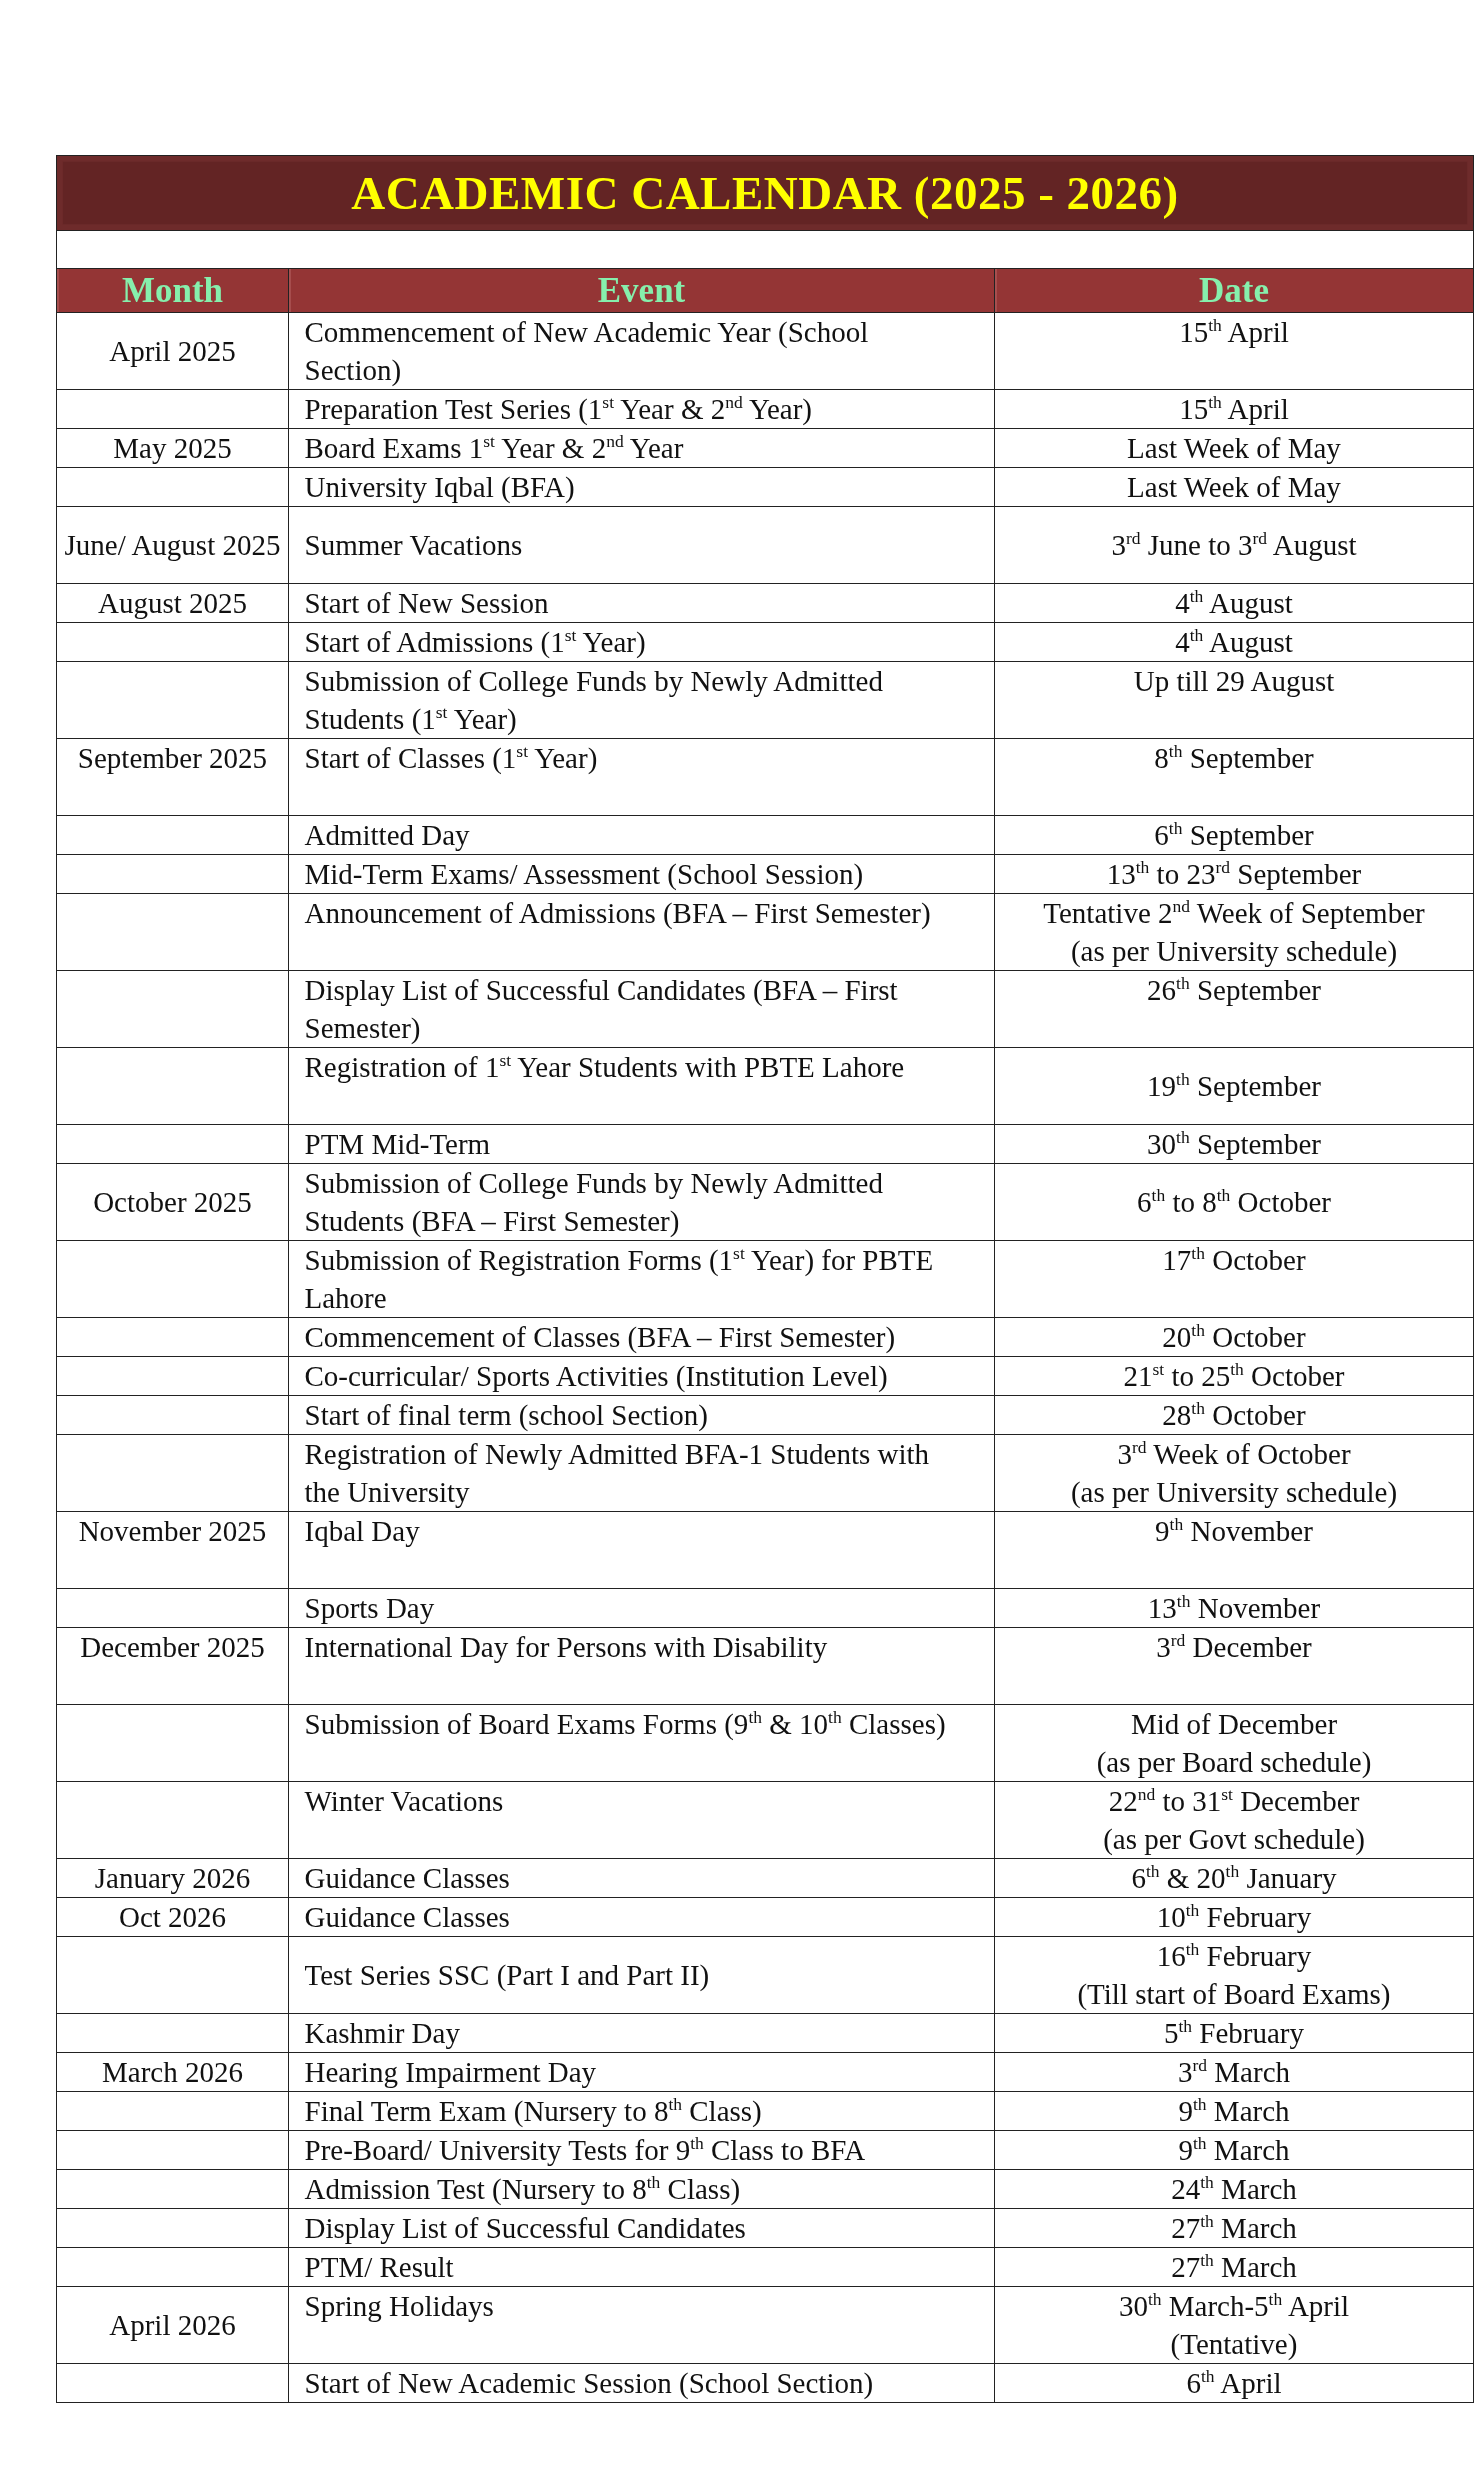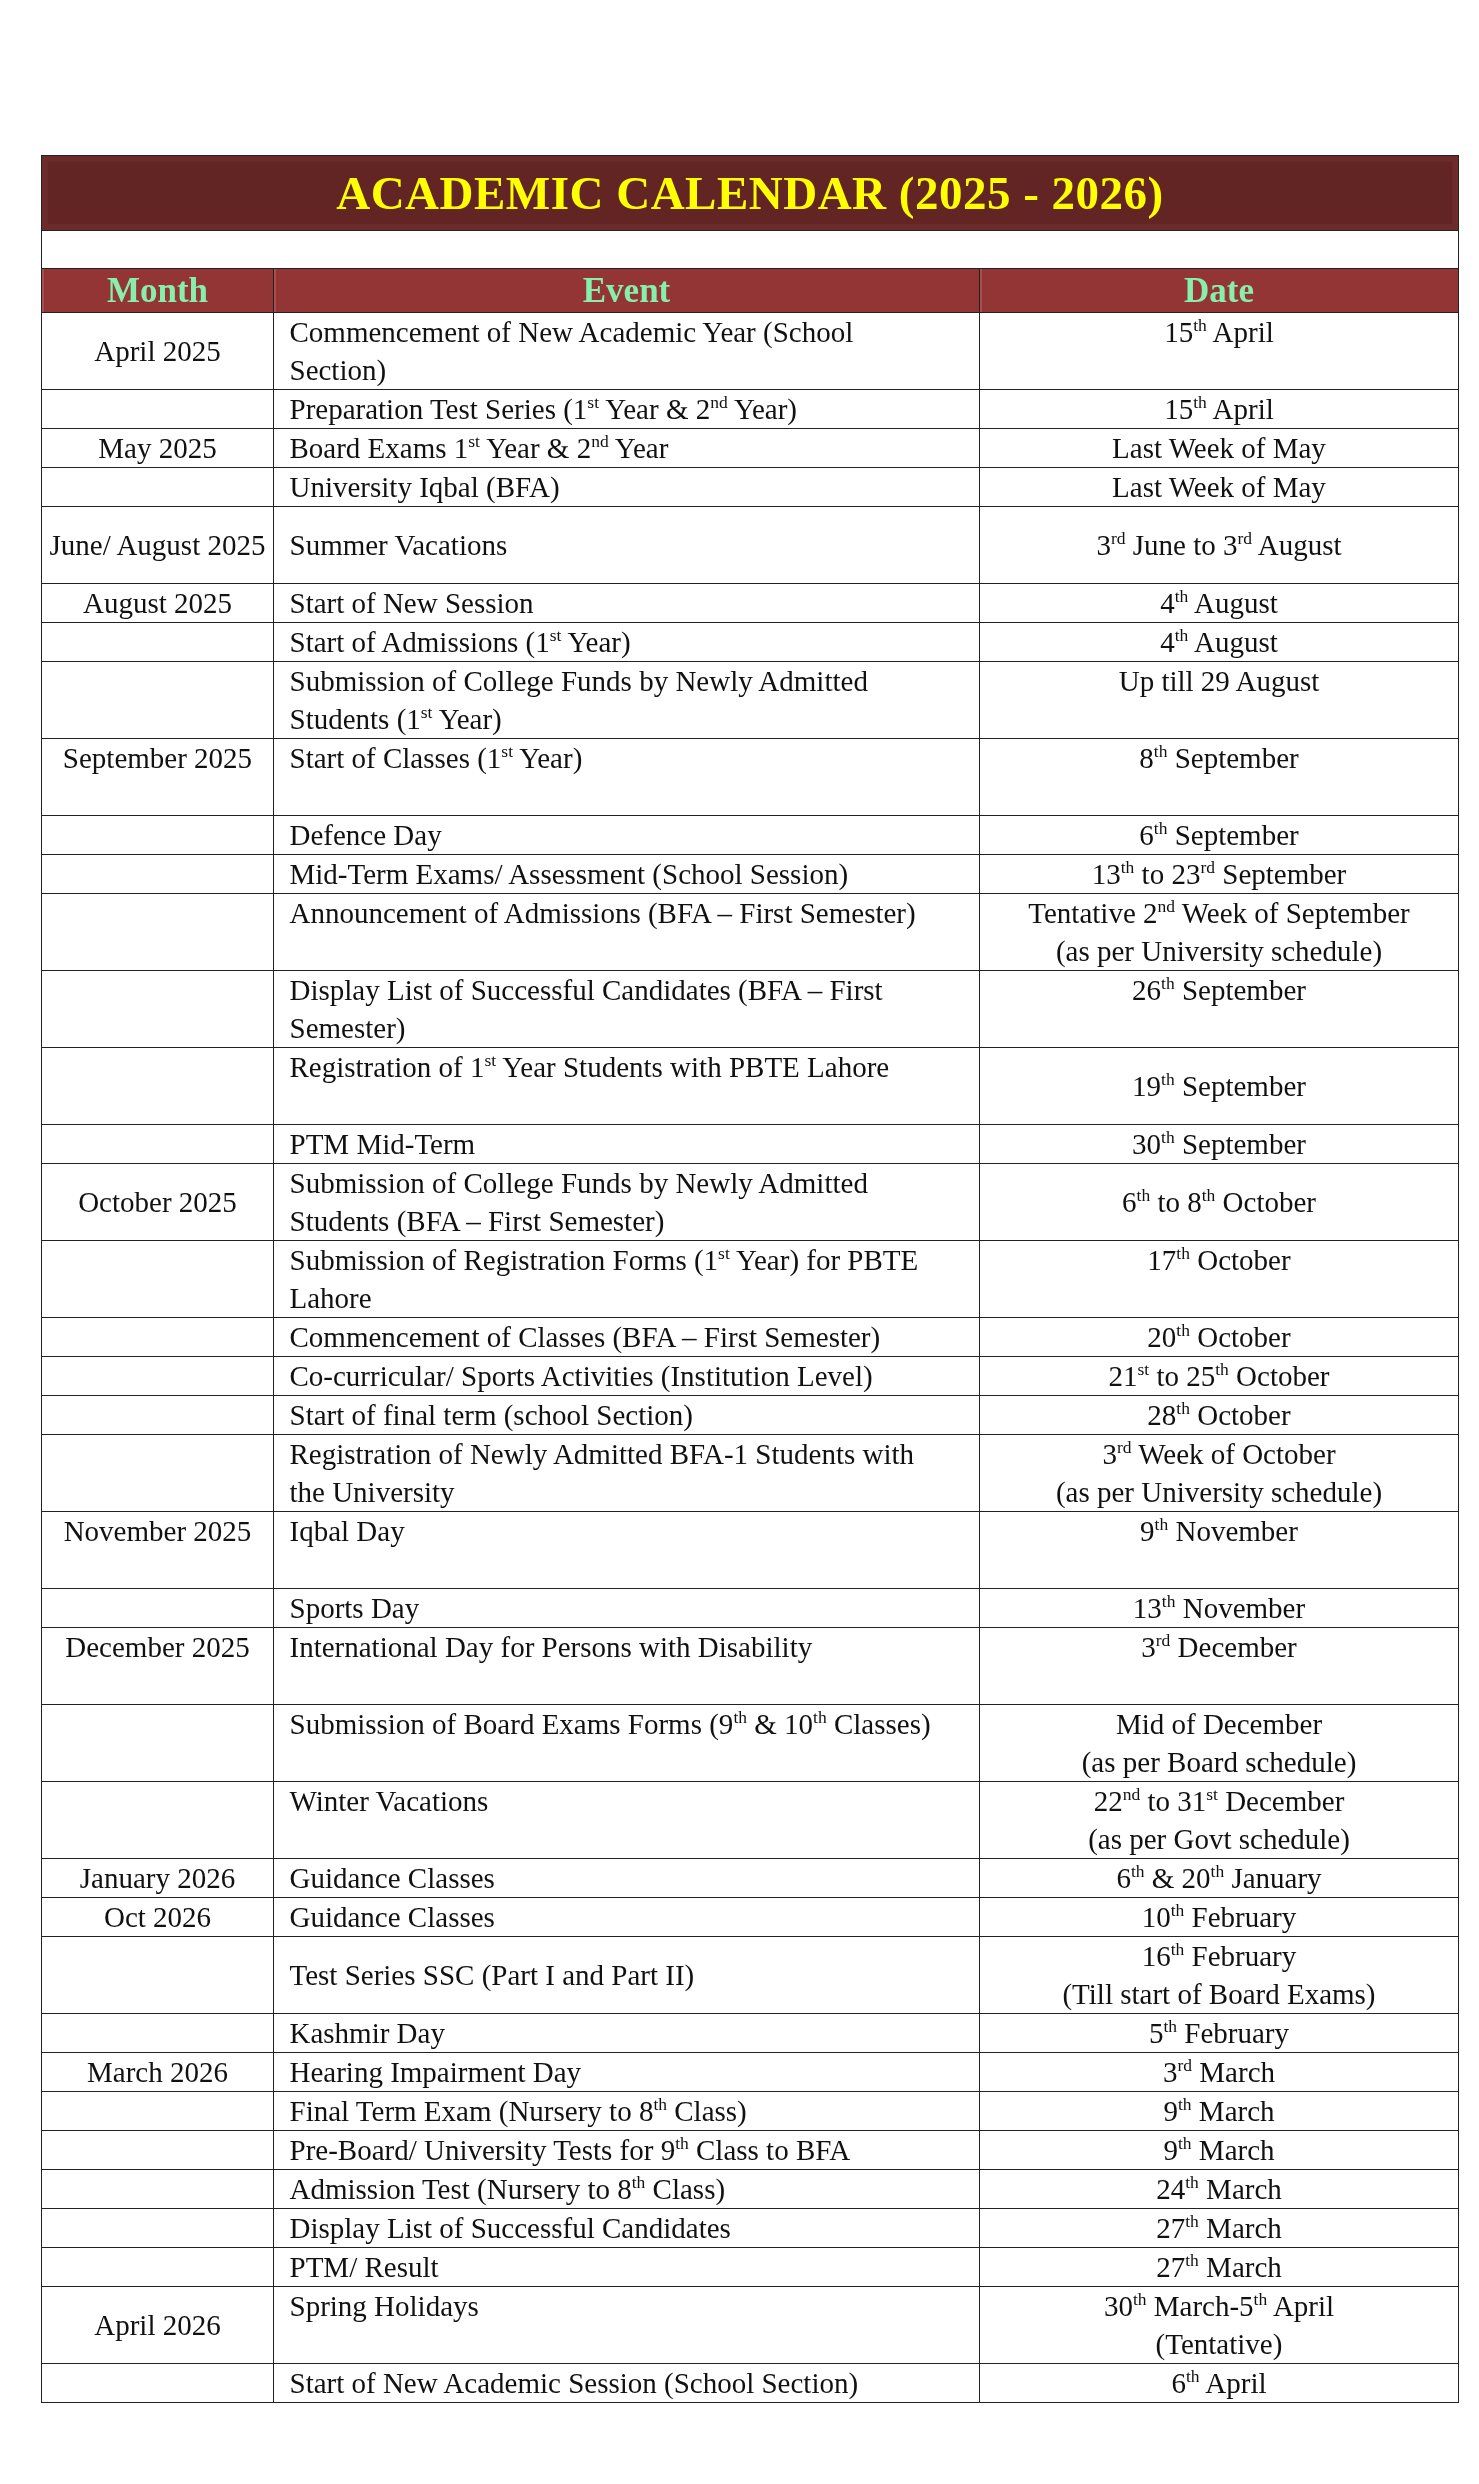--- a/index.html
+++ b/index.html
@@ -1,17 +1,17 @@
 <!DOCTYPE html>
 <html><head>
 <meta charset="utf-8">
 <style>
   html,body{margin:0;padding:0;background:#fff;}
   body{width:1480px;height:2484px;position:relative;overflow:hidden;}
-  .page{position:absolute;left:41px;top:155px;width:1418px;}
+  .page{position:absolute;left:56px;top:155px;width:1418px;}
   table{border-collapse:collapse;width:1418px;table-layout:fixed;font-family:"Liberation Serif","DejaVu Serif",serif;color:#111;}
   col.c1{width:232px;} col.c2{width:706px;} col.c3{width:479px;}
   td,th{border:1.9px solid #222;padding:0;vertical-align:top;}
   .title-row td{background:#632424;height:74px;text-align:center;vertical-align:middle;box-shadow:inset 0 0 0 5.8px #6e2b2b;}
   .title{color:#ffff00;font-weight:bold;font-size:47px;letter-spacing:0.5px;font-family:"Liberation Serif",serif;}
   .blank-row td{height:37px;background:#fff;}
   .head-row th{background:#943535;color:#86efac;font-weight:bold;font-size:35px;height:43px;line-height:43px;text-align:center;vertical-align:middle;box-shadow:inset 15.5px 0 0 -13.6px #a85050;}
   tbody.body td{font-size:29px;line-height:38px;}
   td.month{text-align:center;vertical-align:middle;}
   td.month.top{vertical-align:top;}
@@ -89,21 +89,21 @@
           <td class="event">Submission of College Funds by Newly Admitted Students (1<sup>st</sup> Year)</td>
           <td class="date">Up till 29 August</td>
         </tr>
         <tr class="u2">
           <td class="month top">September 2025</td>
           <td class="event">Start of Classes (1<sup>st</sup> Year)</td>
           <td class="date">8<sup>th</sup> September</td>
         </tr>
         <tr class="u1">
           <td class="month"></td>
-          <td class="event">Defence Day</td>
+          <td class="event">Admitted Day</td>
           <td class="date">6<sup>th</sup> September</td>
         </tr>
         <tr class="u1">
           <td class="month"></td>
           <td class="event">Mid-Term Exams/ Assessment (School Session)</td>
           <td class="date">13<sup>th</sup> to 23<sup>rd</sup> September</td>
         </tr>
         <tr class="u2">
           <td class="month"></td>
           <td class="event">Announcement of Admissions (BFA – First Semester)</td>

